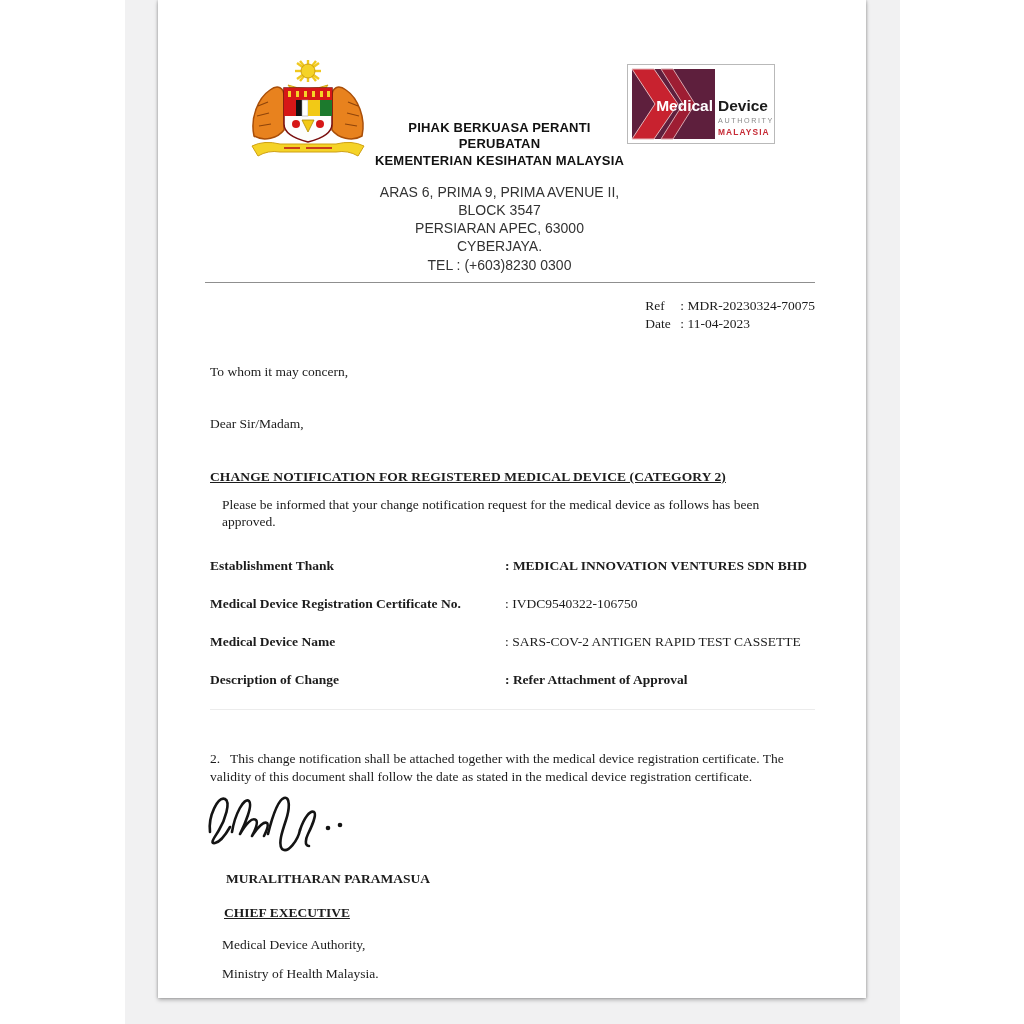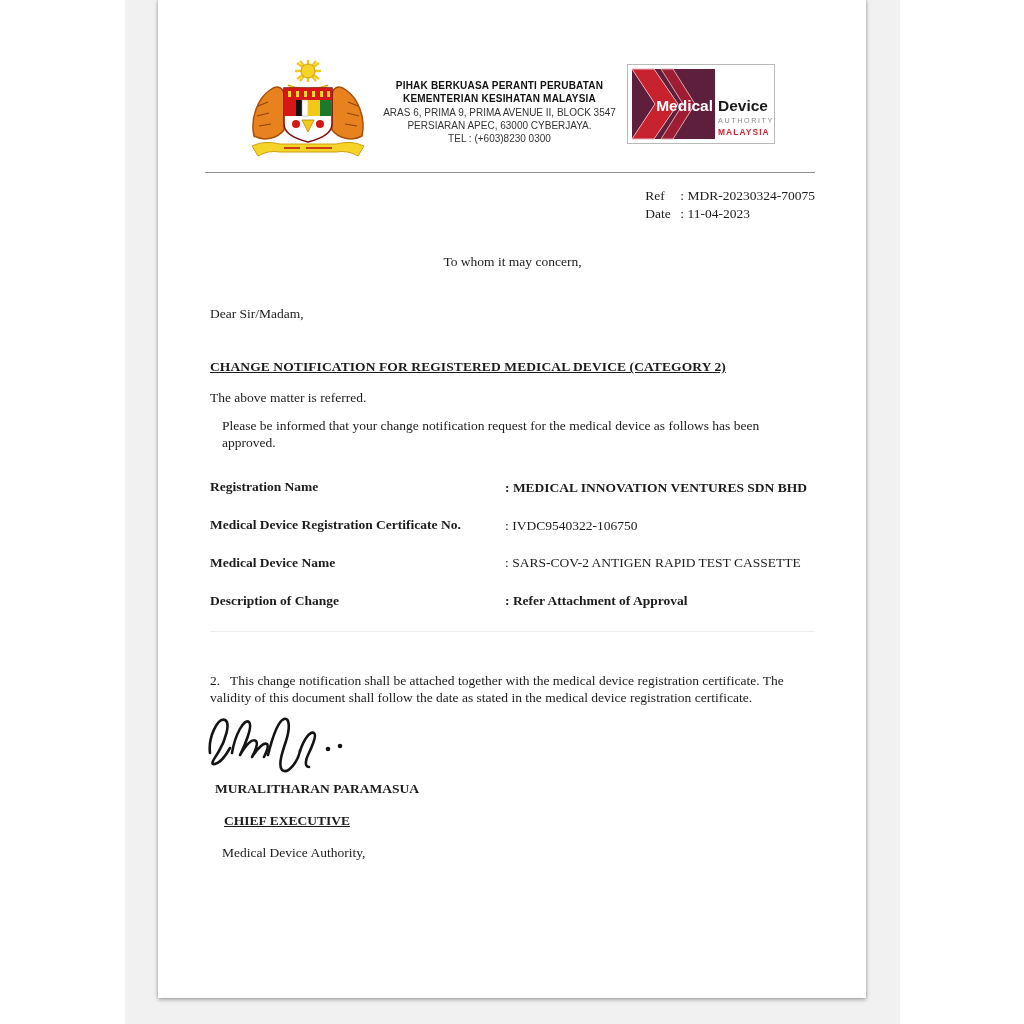--- a/index.html
+++ b/index.html
@@ -5,42 +5,42 @@
   html,body{margin:0;padding:0;background:#ffffff;}
   body{width:1024px;height:1024px;position:relative;font-family:"Liberation Serif","DejaVu Serif",serif;-webkit-font-smoothing:antialiased;}
   .backdrop{position:absolute;left:125px;top:0;width:775px;height:1024px;background:#f1f1f2;}
   .page{position:absolute;left:158px;top:0;width:708px;height:998px;background:#ffffff;
         box-shadow:0 2px 4px rgba(0,0,0,.28), 1px 0 2px rgba(0,0,0,.12), -1px 0 2px rgba(0,0,0,.10);
         box-sizing:border-box;padding:0 51px 0 52px;overflow:hidden;}
   
   .hdr{display:flex;align-items:flex-start;margin-top:58px;}
   .crest{width:128px;height:106px;margin-left:34px;flex:0 0 auto;}
   .hdr-center{flex:1 1 auto;text-align:center;margin-top:22px;font-family:"Liberation Sans","DejaVu Sans",sans-serif;}
-  .hdr-title{font-size:10px;font-weight:bold;color:#111;letter-spacing:.2px;line-height:1.25;}
-  .hdr-addr{font-size:10px;color:#333;line-height:1.3;margin-top:1px;}
+  .hdr-title{font-size:13px;font-weight:bold;color:#111;letter-spacing:.2px;line-height:1.25;margin-top:40px;}
+  .hdr-addr{font-size:14px;color:#333;line-height:1.3;margin-top:14px;}
   .mda-logo{width:148px;height:80px;margin-top:6px;margin-right:40px;flex:0 0 auto;}
   .hdr-rule{border:none;border-top:1.5px solid #8f8f8f;margin:8px 0 0 -5px;width:610px;}
   
   .refblock{width:fit-content;margin:14px 0 8px auto;font-size:13.5px;color:#1c1c1c;line-height:1.35;}
   .ref-lab{display:inline-block;width:35px;}
   
   .doc-text{font-size:13.5px;color:#1c1c1c;}
-  .salutation1{margin:31px 0 0 0;text-align:center;}
+  .salutation1{margin:31px 0 0 0;}
   .salutation2{margin:36px 0 0 0;}
   .subject{margin:37px 0 0 0;font-weight:bold;text-decoration:underline;letter-spacing:.1px;}
   .para1{margin:15px 0 0 0;}
   .para2{margin:12px 0 0 12px;max-width:602px;line-height:1.25;}
   .fields{margin-top:27px;border-collapse:collapse;border-bottom:1px solid #ececec;width:605px;}
   .fields td{padding:0 0 21px 0;vertical-align:middle;}
   .fields td.lab{width:285px;font-weight:bold;line-height:1.25;padding-right:10px;}
   .fields tr.vbold td.val{font-weight:bold;}
   .para3{margin:40px 0 0 0;max-width:578px;line-height:1.28;white-space:pre-wrap;}
   .closing{margin:23px 0 0 0;}
   .sig{display:block;width:150px;height:66px;margin:3px 0 0 -4px;}
-  .sig-name{font-weight:bold;margin:5px;line-height:1.32;}
+  .sig-name{font-weight:bold;margin:16px;line-height:1.32;}
   .sig-title{font-weight:bold;margin:14px;line-height:1.32;text-decoration:underline;}
   .sig-org{margin:12px;line-height:1.32;}
 </style>
 </head>
 <body>
 
 <div class="backdrop"></div>
 
 <div class="page">
 
@@ -128,27 +128,26 @@
   <div class="refblock doc-text">
     <div><span class="ref-lab">Ref</span><span>:</span> <span>MDR-20230324-70075</span></div>
     <div><span class="ref-lab">Date</span><span>:</span> <span>11-04-2023</span></div>
   </div>
 
   <p class="doc-text salutation1">To whom it may concern,</p>
   <p class="doc-text salutation2">Dear Sir/Madam,</p>
 
   <p class="doc-text subject">CHANGE NOTIFICATION FOR REGISTERED MEDICAL DEVICE (CATEGORY 2)</p>
 
-  <p class="doc-text para1">The above matter is referred.</p>
   <p class="doc-text para2">Please be informed that your change notification request for the medical device as follows has been approved.</p>
 
   <table class="fields doc-text">
     <tbody>
       <tr class="vbold">
-        <td class="lab">Registration Name</td>
+        <td class="lab">Establishment Thank</td>
         <td class="val"><span>:</span> <span>MEDICAL INNOVATION VENTURES SDN BHD</span></td>
       </tr>
       <tr>
         <td class="lab">Medical Device Registration Certificate No.</td>
         <td class="val"><span>:</span> <span>IVDC9540322-106750</span></td>
       </tr>
       <tr>
         <td class="lab">Medical Device Name</td>
         <td class="val"><span>:</span> <span>SARS-COV-2 ANTIGEN RAPID TEST CASSETTE</span></td>
       </tr>
@@ -169,14 +168,15 @@
       <path d="M62 46 C66 30 72 12 78 10 C84 8 84 20 80 32 C76 44 72 56 76 61 C82 66 92 52 94 42"></path>
       <path d="M94 42 C98 30 104 22 108 24 C111 26 106 38 102 46 C100 50 98 58 103 58"></path>
     </g>
     <circle cx="122" cy="40" r="2.3" fill="#141414"></circle>
     <circle cx="134" cy="37" r="2.3" fill="#141414"></circle>
   </svg>
 
   <p class="doc-text sig-name">MURALITHARAN PARAMASUA</p>
   <p class="doc-text sig-title">CHIEF EXECUTIVE</p>
   <p class="doc-text sig-org">Medical Device Authority,</p>
+  <p class="doc-text sig-org">Ministry of Health Malaysia.</p>
 
 </div>
 
 </body></html>

